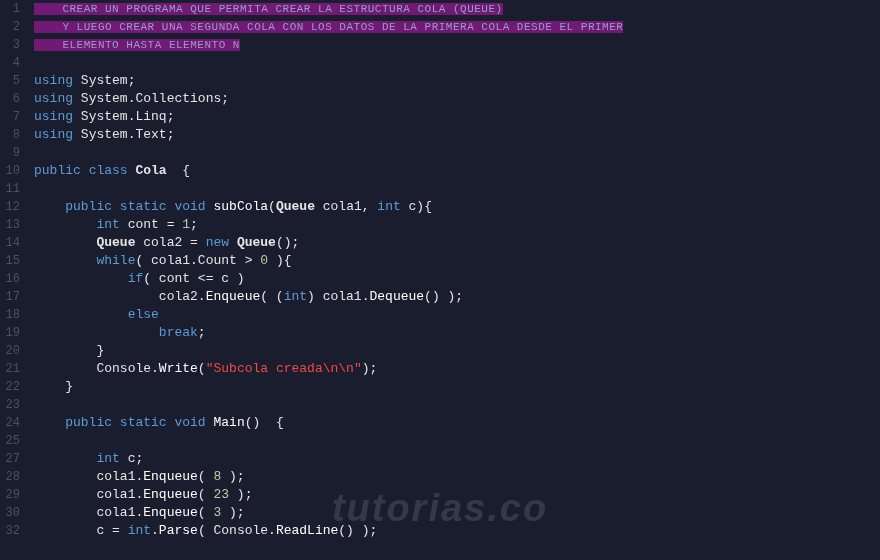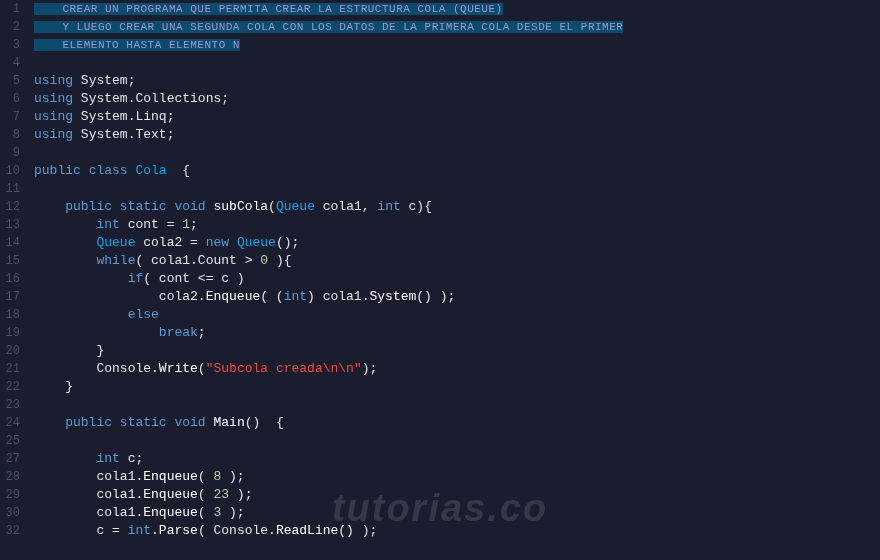--- a/index.html
+++ b/index.html
@@ -34,27 +34,27 @@
       color: #4a5068;
       user-select: none;
       font-size: 12px;
     }
     .line-content {
       flex: 1;
       white-space: pre;
       padding-left: 4px;
     }
     .kw { color: #5b9bd5; }
-    .type { color: #0ea5e9; }
+    .type { color: #e5e5e5; font-weight: bold; }
     .method { color: #ffffff; }
     .string { color: #f44747; }
     .num { color: #b5cea8; }
     .plain { color: #e5e5e5; }
     .comment-highlight {
-      background-color: #0c4a6e;
+      background-color: #701a75;
       color: #9b9bc9;
       font-size: 11px;
       letter-spacing: 0.5px;
     }
     .watermark {
       position: absolute;
       bottom: 30px;
       left: 50%;
       transform: translateX(-50%);
       color: rgba(255,255,255,0.12);
@@ -148,21 +148,21 @@
     <span class="line-content">        <span class="kw">while</span><span class="plain">( cola1.Count &gt; </span><span class="num">0</span><span class="plain"> ){</span></span>
   </div>
 
   <div class="line">
     <span class="line-number">16</span>
     <span class="line-content">            <span class="kw">if</span><span class="plain">( cont &lt;= c )</span></span>
   </div>
 
   <div class="line">
     <span class="line-number">17</span>
-    <span class="line-content">                <span class="plain">cola2.</span><span class="method">Enqueue</span><span class="plain">( (</span><span class="kw">int</span><span class="plain">) cola1.</span><span class="method">System</span><span class="plain">() );</span></span>
+    <span class="line-content">                <span class="plain">cola2.</span><span class="method">Enqueue</span><span class="plain">( (</span><span class="kw">int</span><span class="plain">) cola1.</span><span class="method">Dequeue</span><span class="plain">() );</span></span>
   </div>
 
   <div class="line">
     <span class="line-number">18</span>
     <span class="line-content">            <span class="kw">else</span></span>
   </div>
 
   <div class="line">
     <span class="line-number">19</span>
     <span class="line-content">                <span class="kw">break</span><span class="plain">;</span></span>

